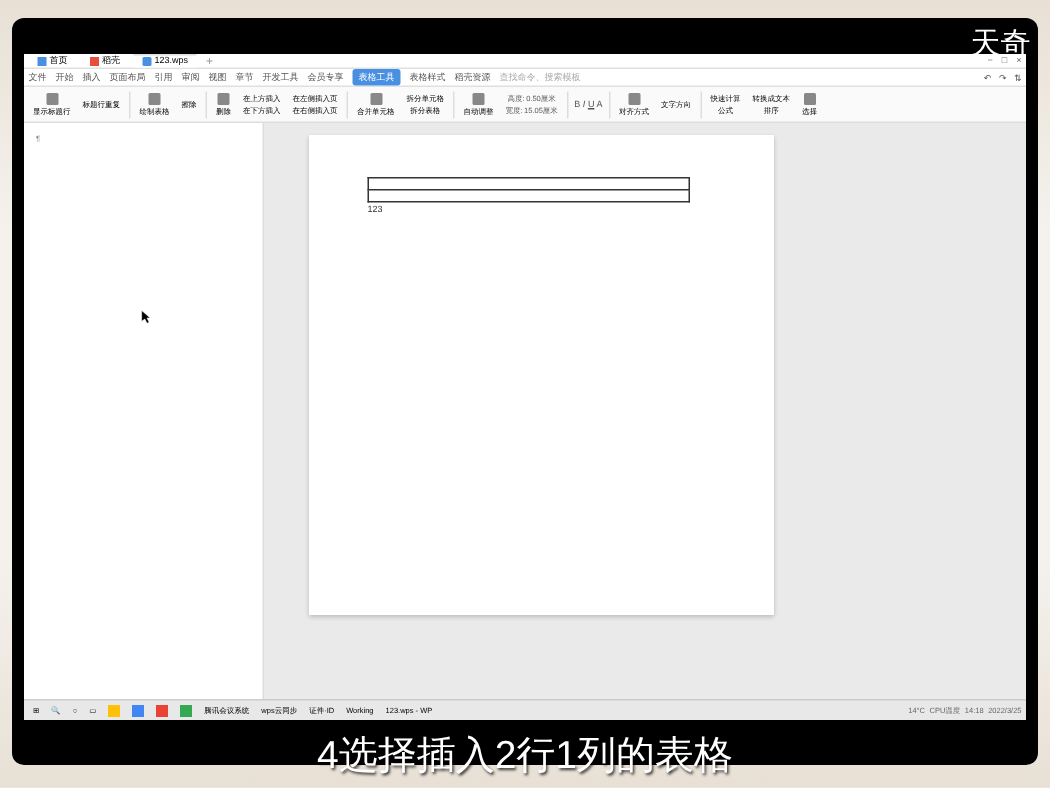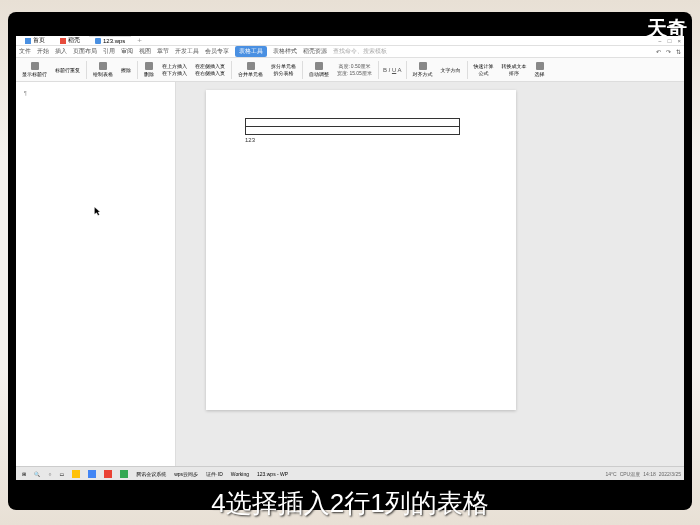--- a/index.html
+++ b/index.html
@@ -1,20 +1,20 @@
 <!DOCTYPE html>
 <html><head>
 <meta charset="utf-8">
 <style>
 *{margin:0;padding:0;box-sizing:border-box;font-family:"Microsoft YaHei",sans-serif}
 body{width:700px;height:525px;background:#f0f0f0;position:relative;overflow:hidden}
 .bg{position:absolute;inset:0;background:linear-gradient(180deg,#e8e0d5 0%,#f5f2ee 30%,#f5f2ee 70%,#e8e0d5 100%)}
 .monitor{position:absolute;left:8px;right:8px;top:12px;bottom:15px;background:#000;border-radius:8px}
 .screen{position:absolute;left:8px;right:8px;top:24px;bottom:30px;background:#fff;display:flex;flex-direction:column}
-.watermark{position:absolute;right:5px;top:3px;color:#fff;font-size:20px;font-weight:bold;z-index:100}
+.watermark{position:absolute;right:5px;top:3px;color:#fff;font-size:20px;font-weight:normal;z-index:100}
 .subtitle{position:absolute;left:0;right:0;bottom:0;text-align:center;color:#fff;font-size:26px;z-index:100;text-shadow:1px 1px 2px rgba(0,0,0,.8);padding-bottom:4px}
 .titlebar{height:10px;background:#fff;display:flex;align-items:center;font-size:6px;gap:3px;padding:0 3px;border-bottom:1px solid #e0e0e0}
 .tab{padding:1px 6px;display:flex;align-items:center;gap:2px}
 .tab.active{background:#fff;border-top:1px solid #ddd}
 .tab-icon{width:6px;height:6px;display:inline-block}
 .tab-icon.blue{background:#4a90e2}
 .tab-icon.red{background:#e74c3c}
 .tab-icon.doc{background:#4a90e2;border-radius:1px}
 .newtab{color:#999;font-size:8px;padding:0 3px}
 .win-ctrl{margin-left:auto;display:flex;gap:6px;font-size:6px;color:#666}

